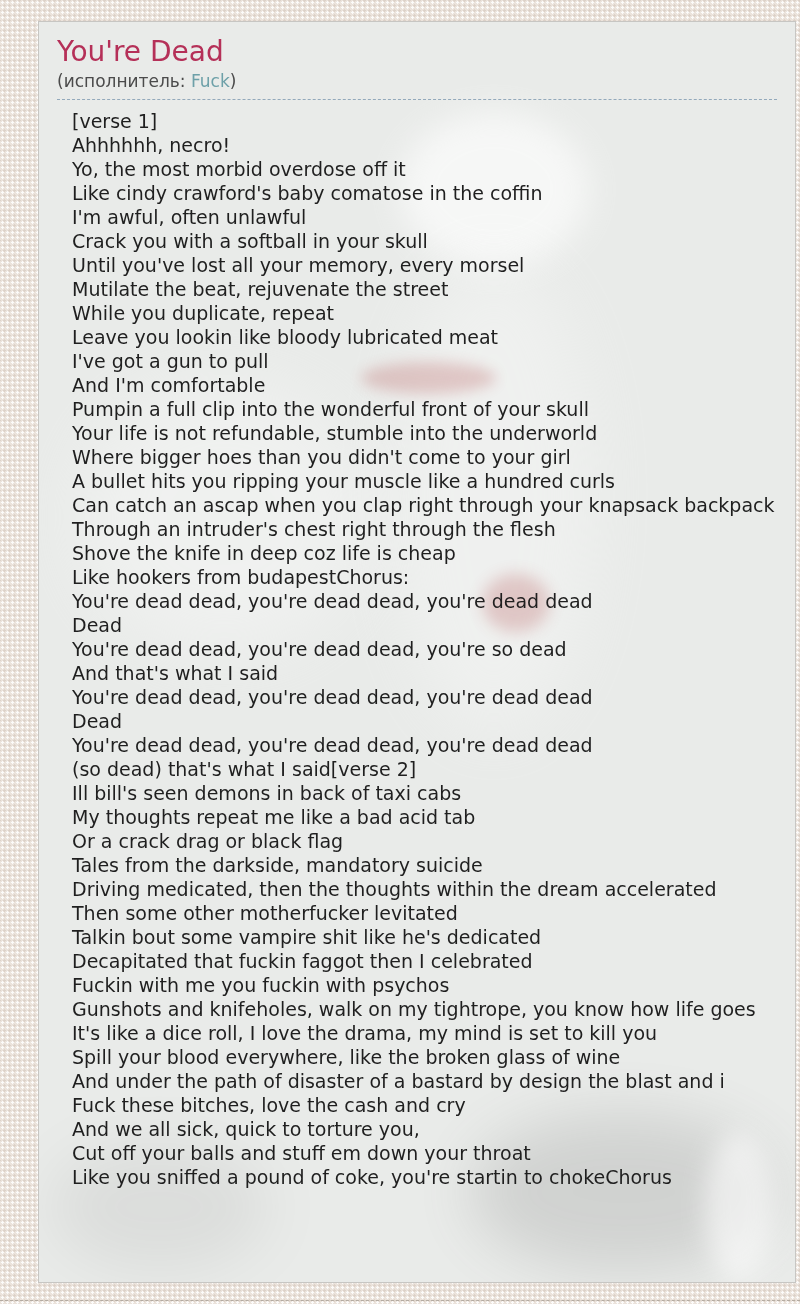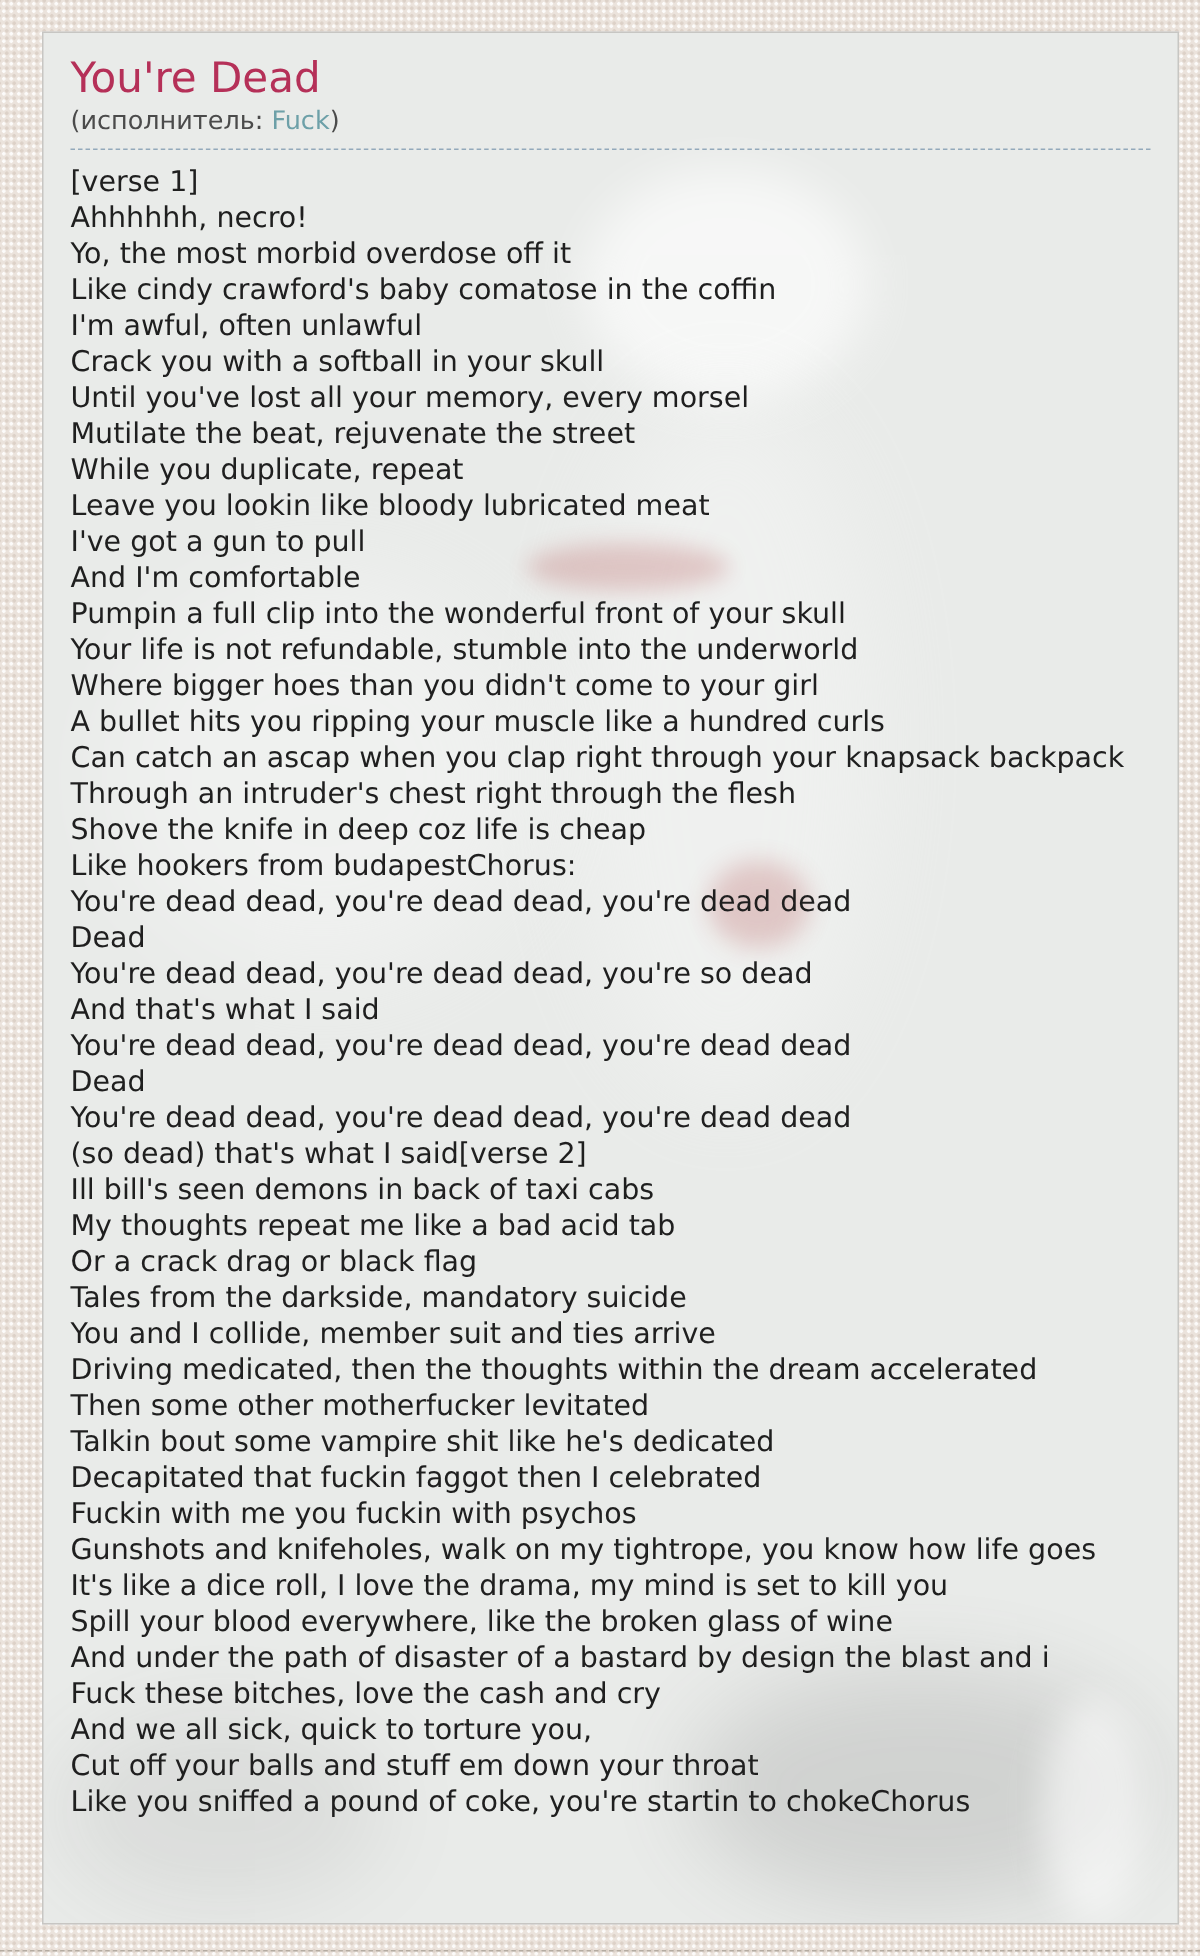--- a/index.html
+++ b/index.html
@@ -15,21 +15,21 @@
     background-image:
       radial-gradient(rgba(255,255,255,0.85) 1px, transparent 1.3px),
       radial-gradient(rgba(203,188,176,0.45) 1px, transparent 1.3px);
     background-size: 5px 5px, 5px 5px;
     background-position: 0 0, 2px 3px;
     overflow: hidden;
   }
 
   .page-card {
     position: absolute;
-    left: 28px;
+    left: 38px;
     top: 21px;
     width: 758px;
     height: 1262px;
     box-sizing: border-box;
     background: #e9ebe9;
     border: 1px solid #c7c6c3;
     padding: 13px 18px 0 18px;
     overflow: hidden;
   }
 
@@ -69,21 +69,21 @@
 
   .lyrics {
     position: relative;
     z-index: 2;
     margin-top: 9px;
     font-size: 19px;
     line-height: 24px;
     color: #1f1f1f;
     white-space: nowrap;
   }
-  .lyrics .line { height: 24px; }
+  .lyrics .line { height: 24px; margin-left: 15px; }
 
   .bottom-divider {
     position: absolute;
     left: 0;
     right: 0;
     bottom: 3px;
     border-top: 1px dashed #b4aba1;
   }
 </style>
 </head>
@@ -135,21 +135,20 @@
       <div class="line">You're dead dead, you're dead dead, you're so dead</div>
       <div class="line">And that's what I said</div>
       <div class="line">You're dead dead, you're dead dead, you're dead dead</div>
       <div class="line">Dead</div>
       <div class="line">You're dead dead, you're dead dead, you're dead dead</div>
       <div class="line">(so dead) that's what I said[verse 2]</div>
       <div class="line">Ill bill's seen demons in back of taxi cabs</div>
       <div class="line">My thoughts repeat me like a bad acid tab</div>
       <div class="line">Or a crack drag or black flag</div>
       <div class="line">Tales from the darkside, mandatory suicide</div>
-      <div class="line">You and I collide, member suit and ties arrive</div>
       <div class="line">Driving medicated, then the thoughts within the dream accelerated</div>
       <div class="line">Then some other motherfucker levitated</div>
       <div class="line">Talkin bout some vampire shit like he's dedicated</div>
       <div class="line">Decapitated that fuckin faggot then I celebrated</div>
       <div class="line">Fuckin with me you fuckin with psychos</div>
       <div class="line">Gunshots and knifeholes, walk on my tightrope, you know how life goes</div>
       <div class="line">It's like a dice roll, I love the drama, my mind is set to kill you</div>
       <div class="line">Spill your blood everywhere, like the broken glass of wine</div>
       <div class="line">And under the path of disaster of a bastard by design the blast and i</div>
       <div class="line">Fuck these bitches, love the cash and cry</div>

